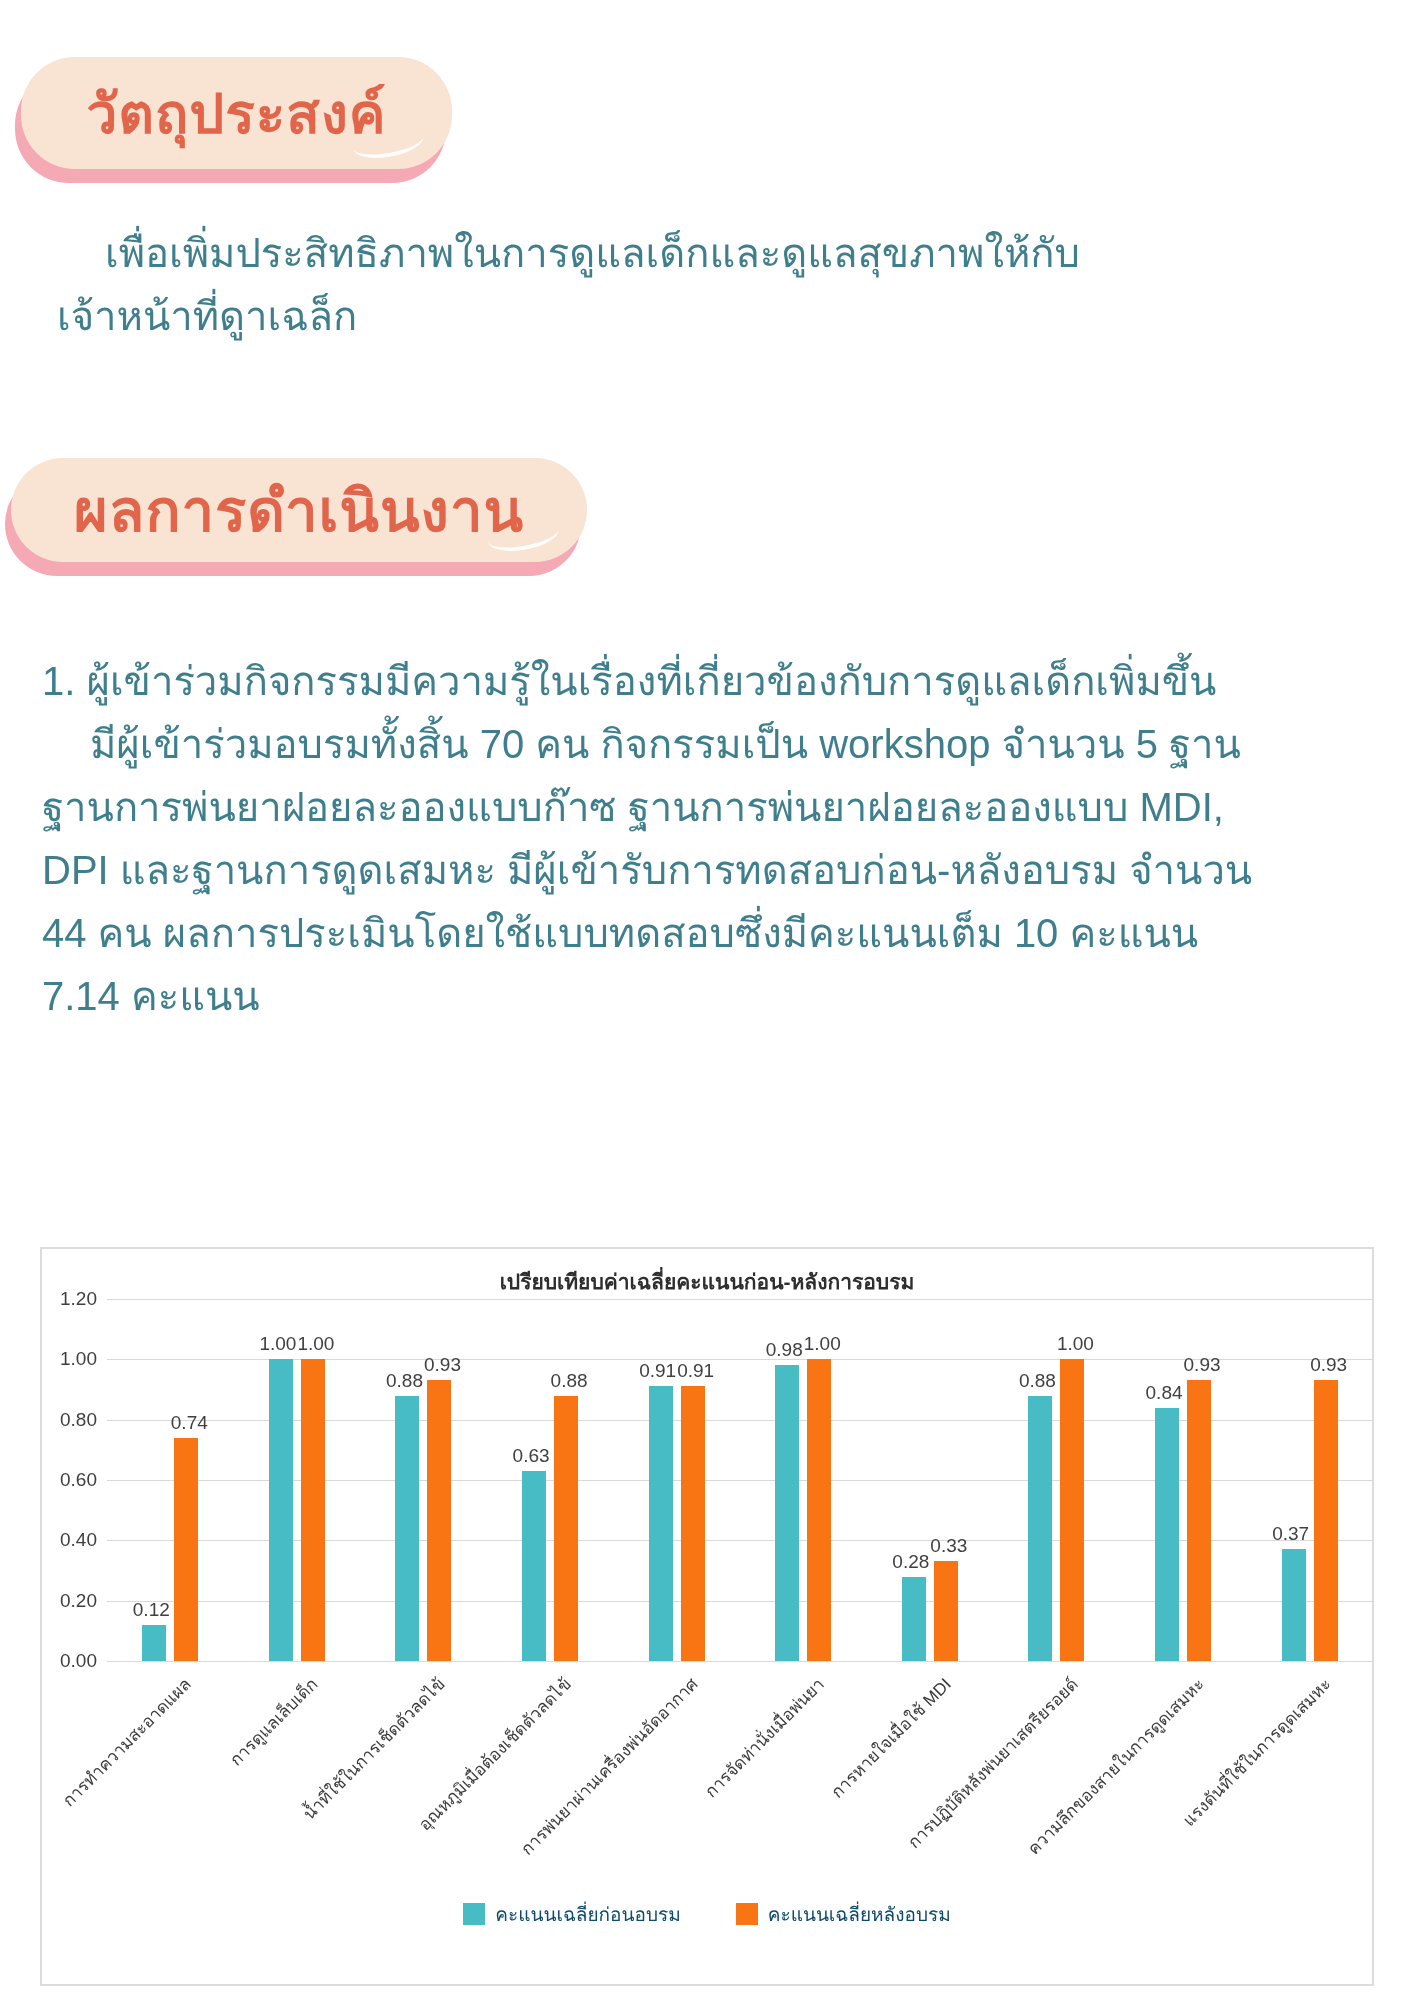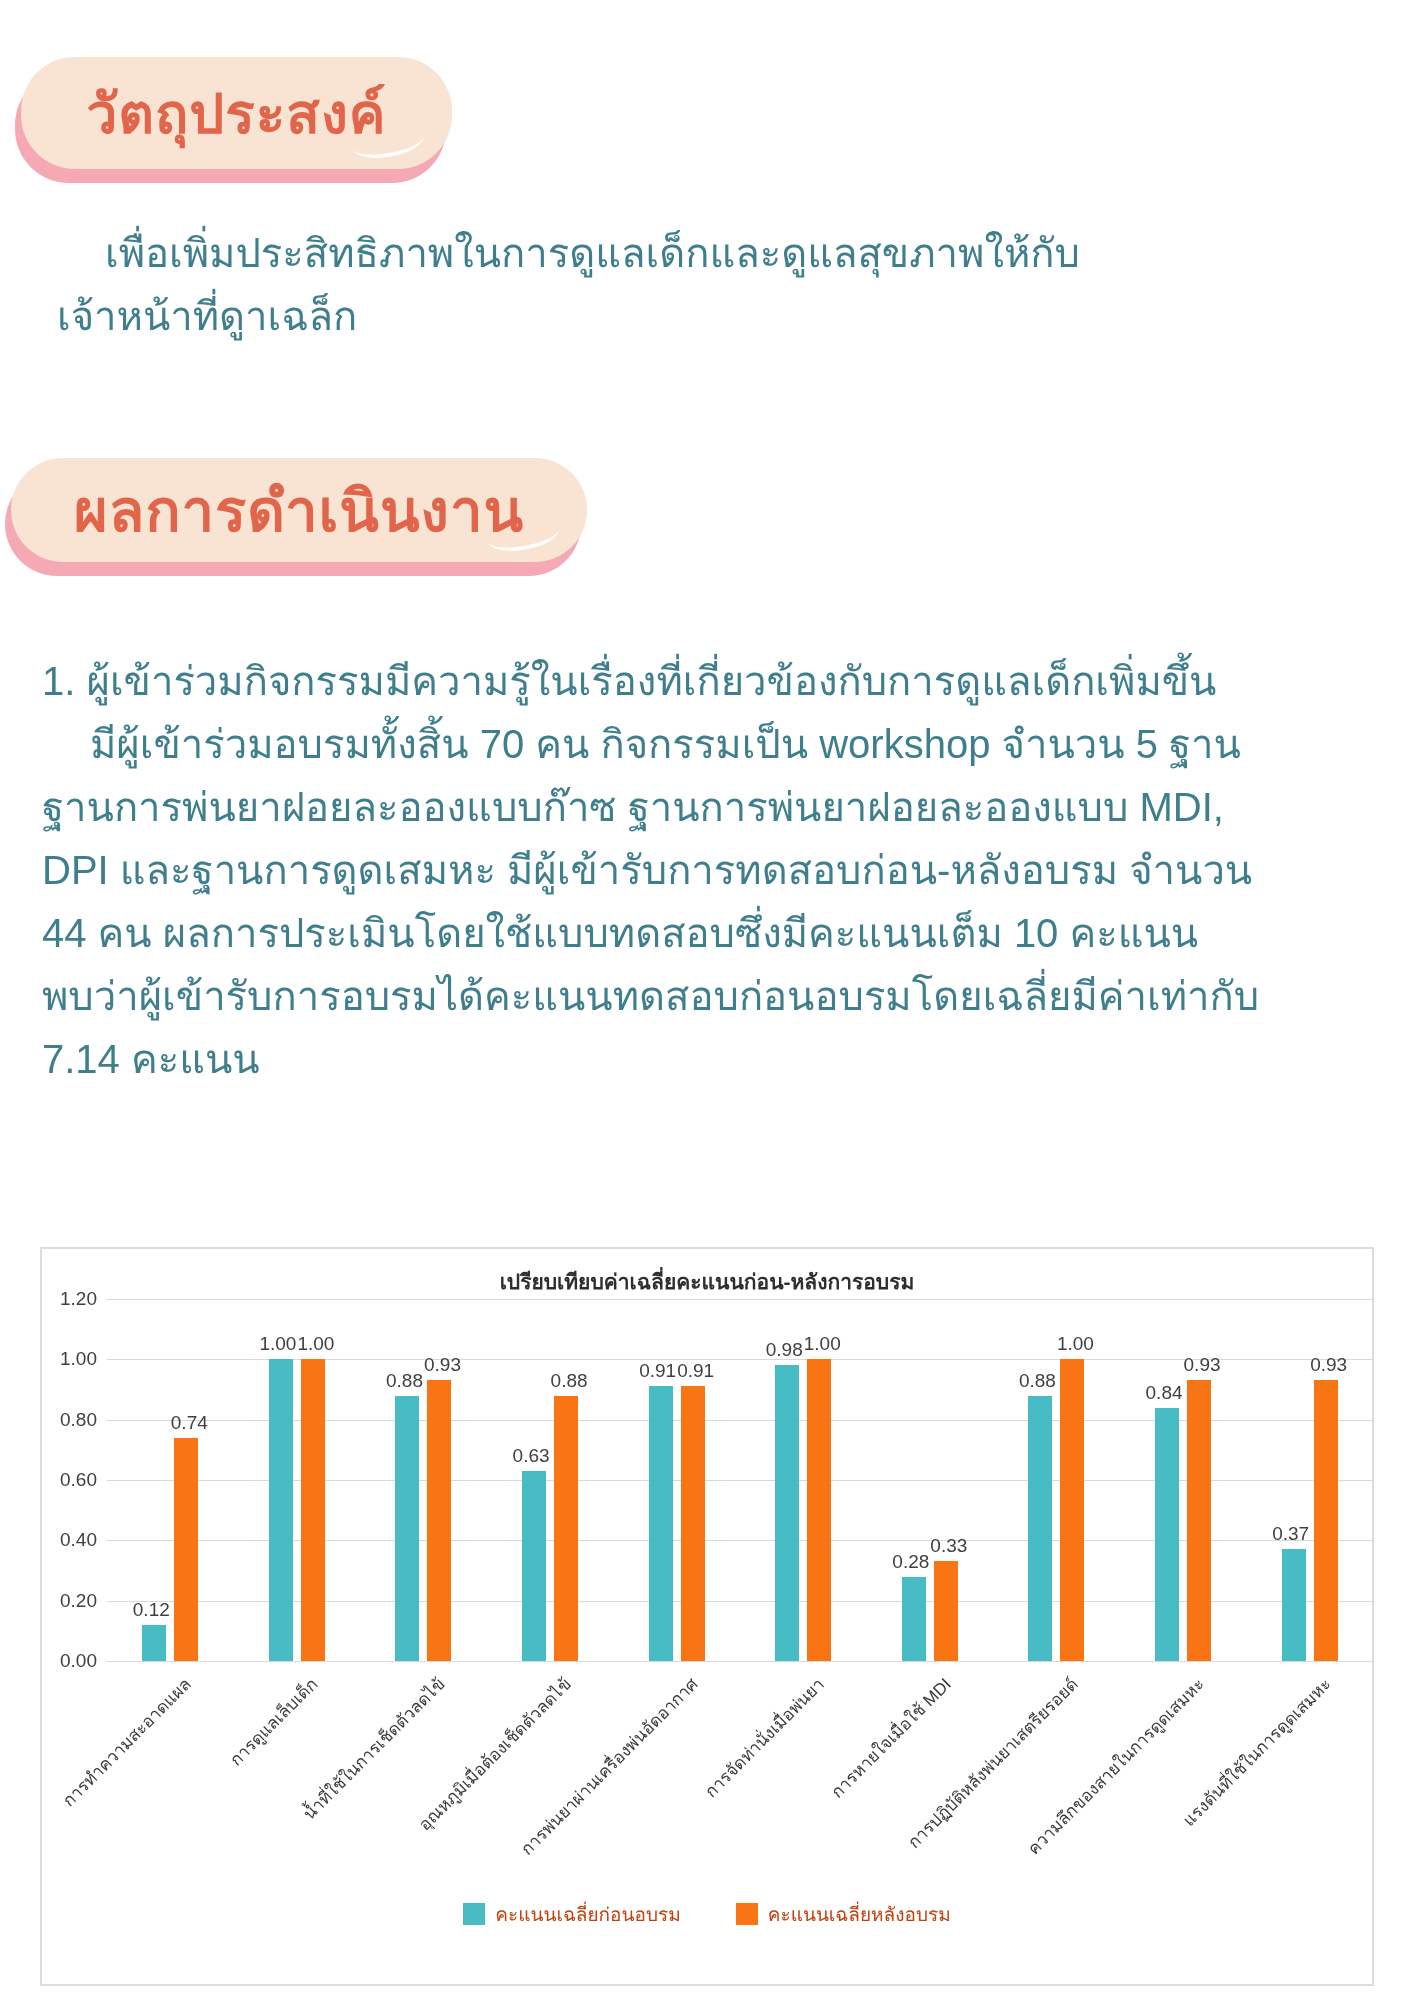--- a/index.html
+++ b/index.html
@@ -62,21 +62,21 @@
     position:absolute; right:0; top:0; transform-origin:100% 0;
     transform:rotate(-45deg); white-space:nowrap;
     font-size:17px; color:#3a3a3a;
   }
   .legend {
     position:absolute; left:0; right:0; top:650px;
     display:flex; justify-content:center; gap:55px;
   }
   .legend-item { display:flex; align-items:center; gap:10px; }
   .legend-swatch { width:22px; height:22px; }
-  .legend-label { font-size:19px; color:#c2410c; white-space:nowrap; }
+  .legend-label { font-size:19px; color:#0c4a6e; white-space:nowrap; }
 </style>
 </head>
 <body>
 
 <div class="page">
 
   <div class="badge" id="badge-objective">
     <span class="badge-title">วัตถุประสงค์</span>
     <span class="swoosh"></span>
   </div>
@@ -90,21 +90,20 @@
     <span class="badge-title">ผลการดำเนินงาน</span>
     <span class="swoosh"></span>
   </div>
 
   <div class="teal-par" id="results-par">
       <div class="line ind-0">1. ผู้เข้าร่วมกิจกรรมมีความรู้ในเรื่องที่เกี่ยวข้องกับการดูแลเด็กเพิ่มขึ้น</div>
       <div class="line ind-1">มีผู้เข้าร่วมอบรมทั้งสิ้น 70 คน กิจกรรมเป็น workshop จำนวน 5 ฐาน</div>
       <div class="line ind-0">ฐานการพ่นยาฝอยละอองแบบก๊าซ ฐานการพ่นยาฝอยละอองแบบ MDI,</div>
       <div class="line ind-0">DPI และฐานการดูดเสมหะ มีผู้เข้ารับการทดสอบก่อน-หลังอบรม จำนวน</div>
       <div class="line ind-0">44 คน ผลการประเมินโดยใช้แบบทดสอบซึ่งมีคะแนนเต็ม 10 คะแนน</div>
-      <div class="line ind-0">พบว่าผู้เข้ารับการอบรมได้คะแนนทดสอบก่อนอบรมโดยเฉลี่ยมีค่าเท่ากับ</div>
       <div class="line ind-0">7.14 คะแนน</div>
     </div>
 
   <div class="chart-card">
     <div class="chart-title">เปรียบเทียบค่าเฉลี่ยคะแนนก่อน-หลังการอบรม</div>
     <div class="plot">
         <div class="gridline" style="top: 100%;"></div>
         <span class="ylabel" style="top: 100%;">0.00</span>
         <div class="gridline" style="top: 83.3333%;"></div>
         <span class="ylabel" style="top: 83.3333%;">0.20</span>

